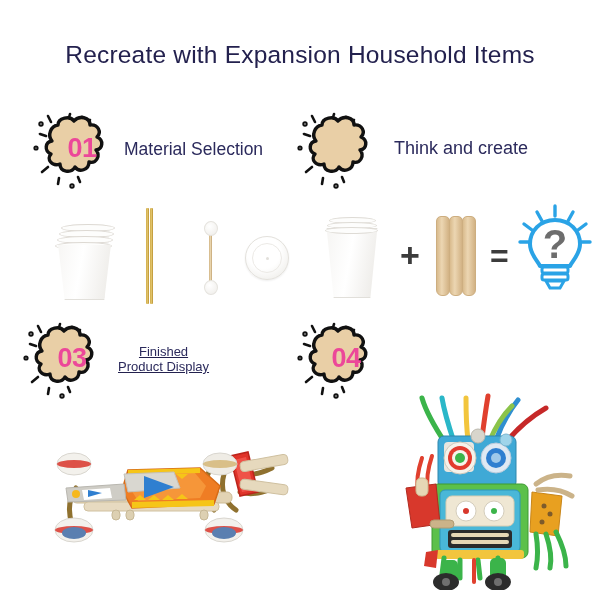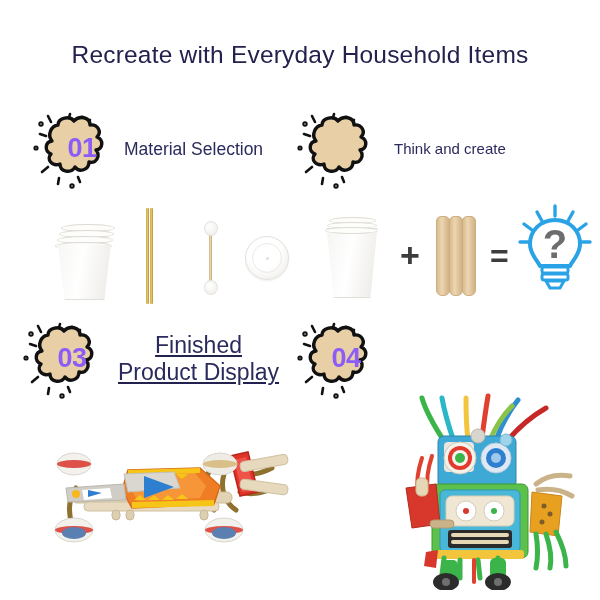--- a/index.html
+++ b/index.html
@@ -56,35 +56,35 @@
   }
   .badge svg { display: block; width: 84px; height: 82px; }
   .badge .num {
     position: absolute;
     left: 16px; right: 0;
     top: 50%;
     transform: translateY(-52%);
     text-align: center;
     font-size: 27px;
     font-weight: 700;
-    color: #8b5cf6;
+    color: #ec4899;
     letter-spacing: -0.5px;
   }
 
   .step-label {
     margin-left: 8px;
-    font-size: 23px;
+    font-size: 13px;
     font-weight: 400;
     color: #2b2a5c;
     line-height: 1.18;
     white-space: pre-line;
   }
   .step-label.two-line { text-align: center; margin-left: 12px; }
   .step-head.s01 .step-label { font-size: 17.5px; }
-  .step-head.s02 .step-label { font-size: 15px; margin-left: 14px; }
+  .step-head.s02 .step-label { font-size: 18px; margin-left: 14px; }
   .step-head.s04 .step-label { font-size: 17px; margin-left: 4px; }
 
   
   .materials {
     position: absolute;
     left: 50px;
     top: 205px;
     width: 240px;
     height: 100px;
   }
@@ -297,21 +297,21 @@
     width: 200px;
     height: 198px;
   }
   .robot svg { display: block; width: 200px; height: 198px; }
 </style>
 </head>
 <body>
 
 <div class="page">
 
-  <div class="title">Recreate with Everyday Household Items</div>
+  <div class="title">Recreate with Expansion Household Items</div>
 
   <div class="step-head s01">
     <div class="badge">
       <svg viewBox="0 0 84 82" xmlns="http://www.w3.org/2000/svg">
         <g stroke="#111111" stroke-width="2.6" stroke-linecap="round" fill="none">
           <path d="M16 8 L19 14"></path>
             <path d="M38 6 L36 13"></path>
           <path d="M58 12 L53 18"></path>
             <path d="M8 26 L14 28"></path>
           <path d="M10 64 L16 59"></path>

